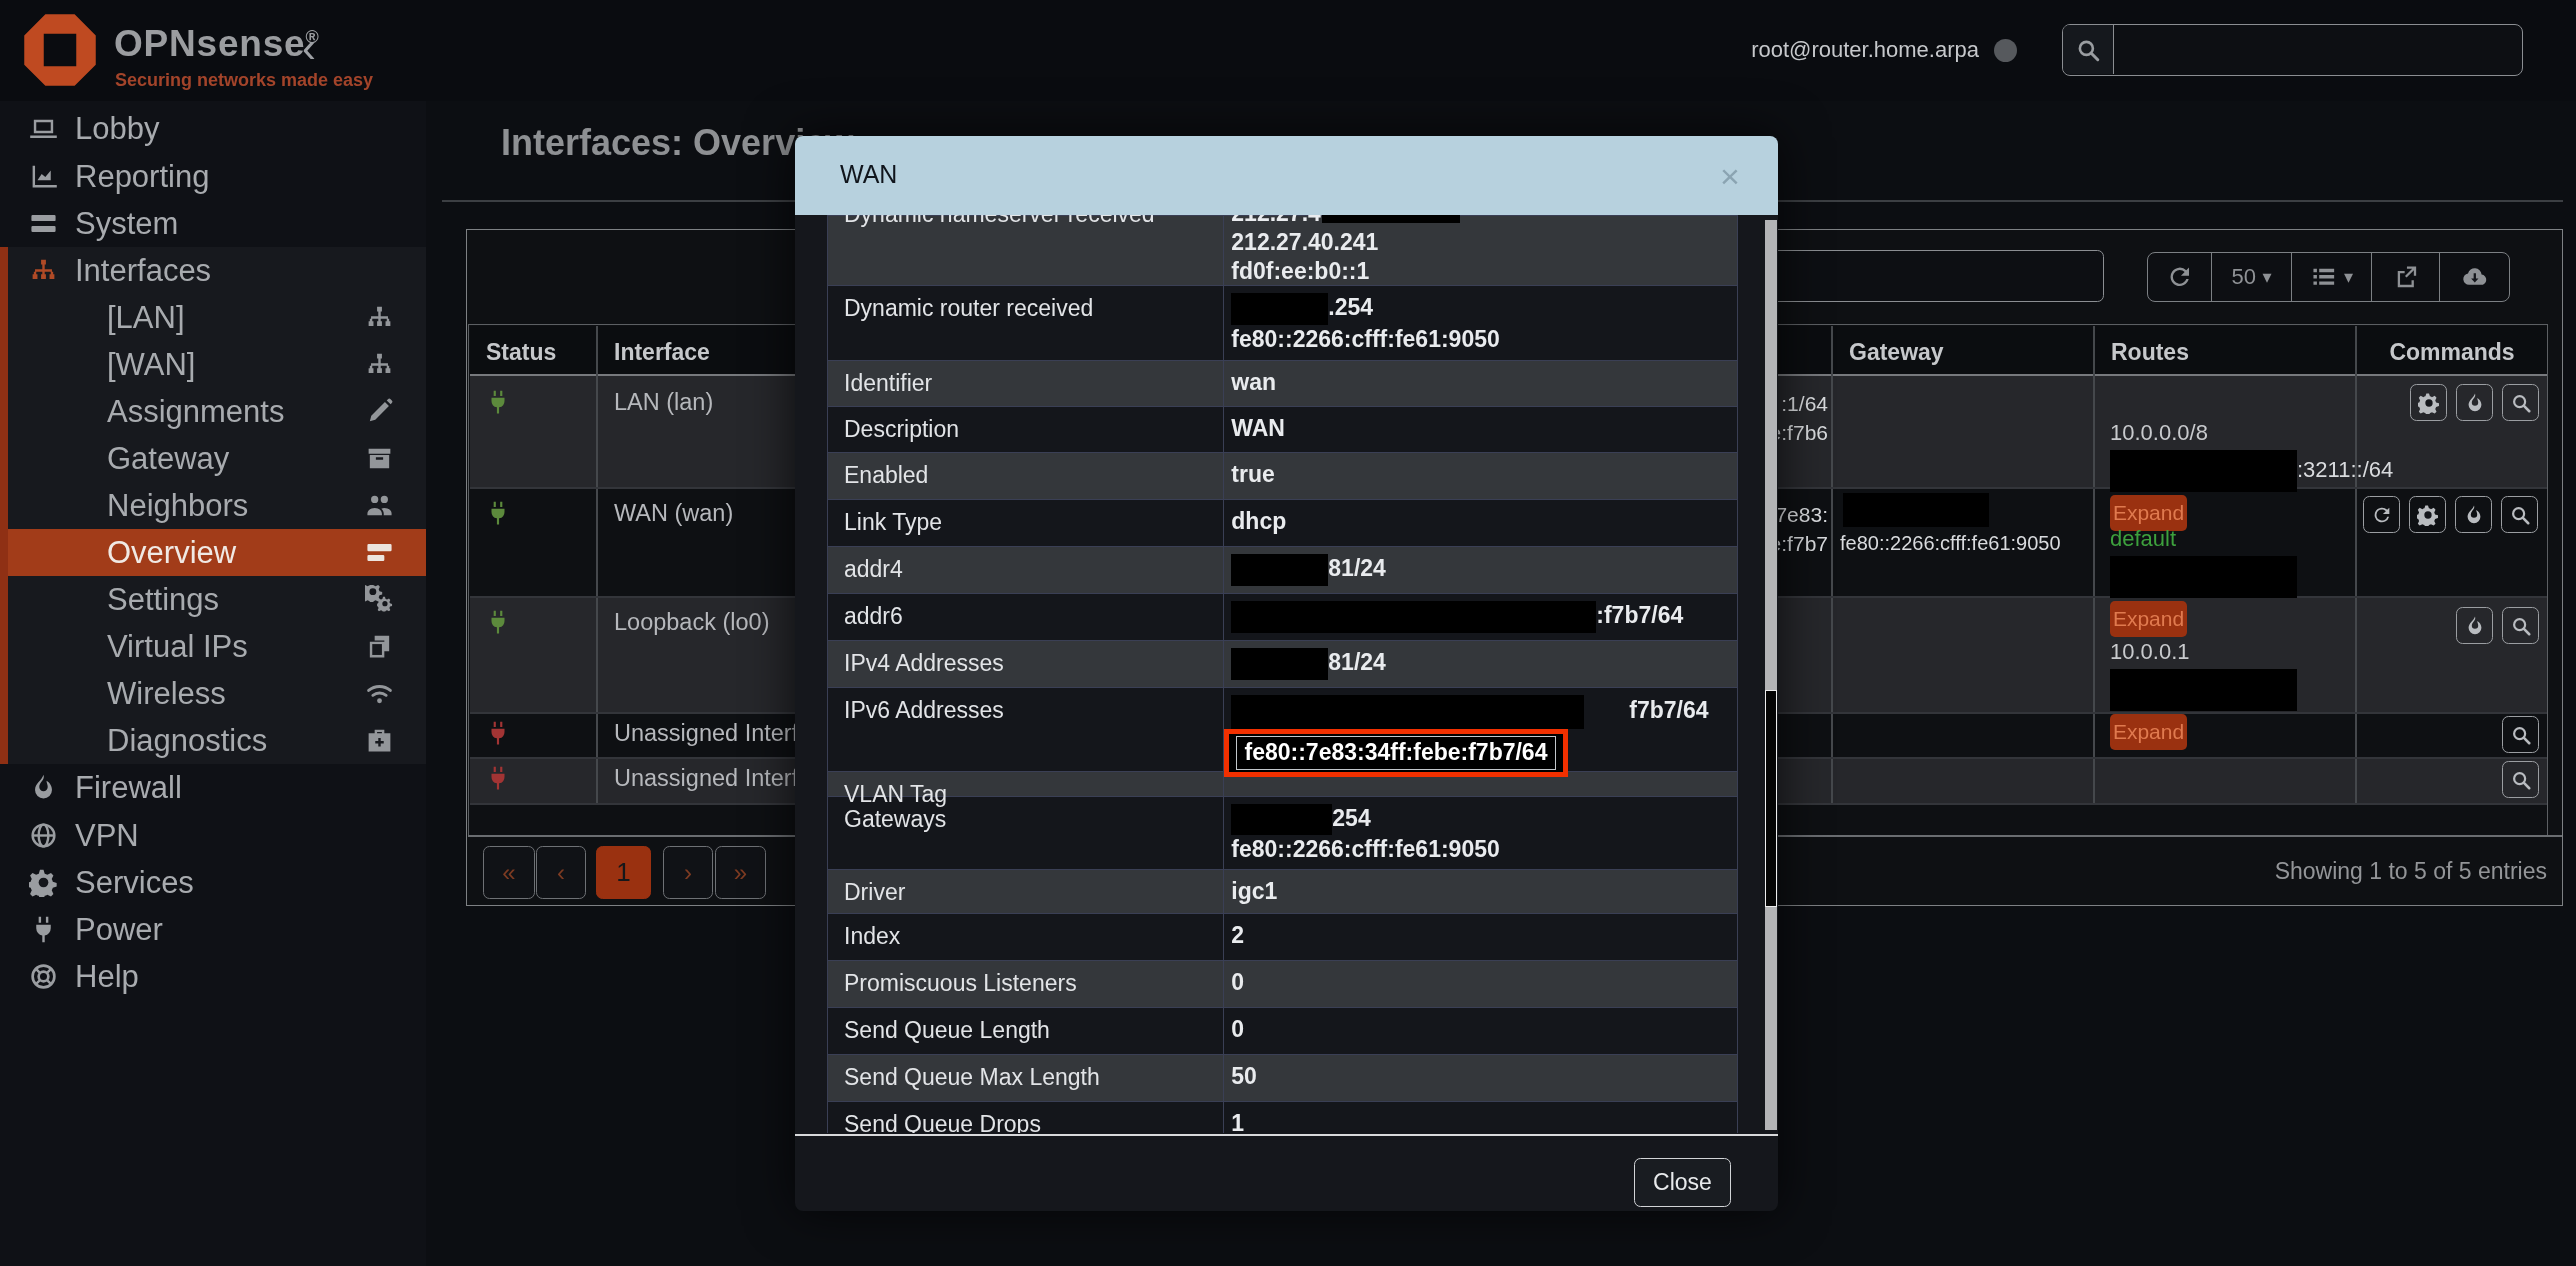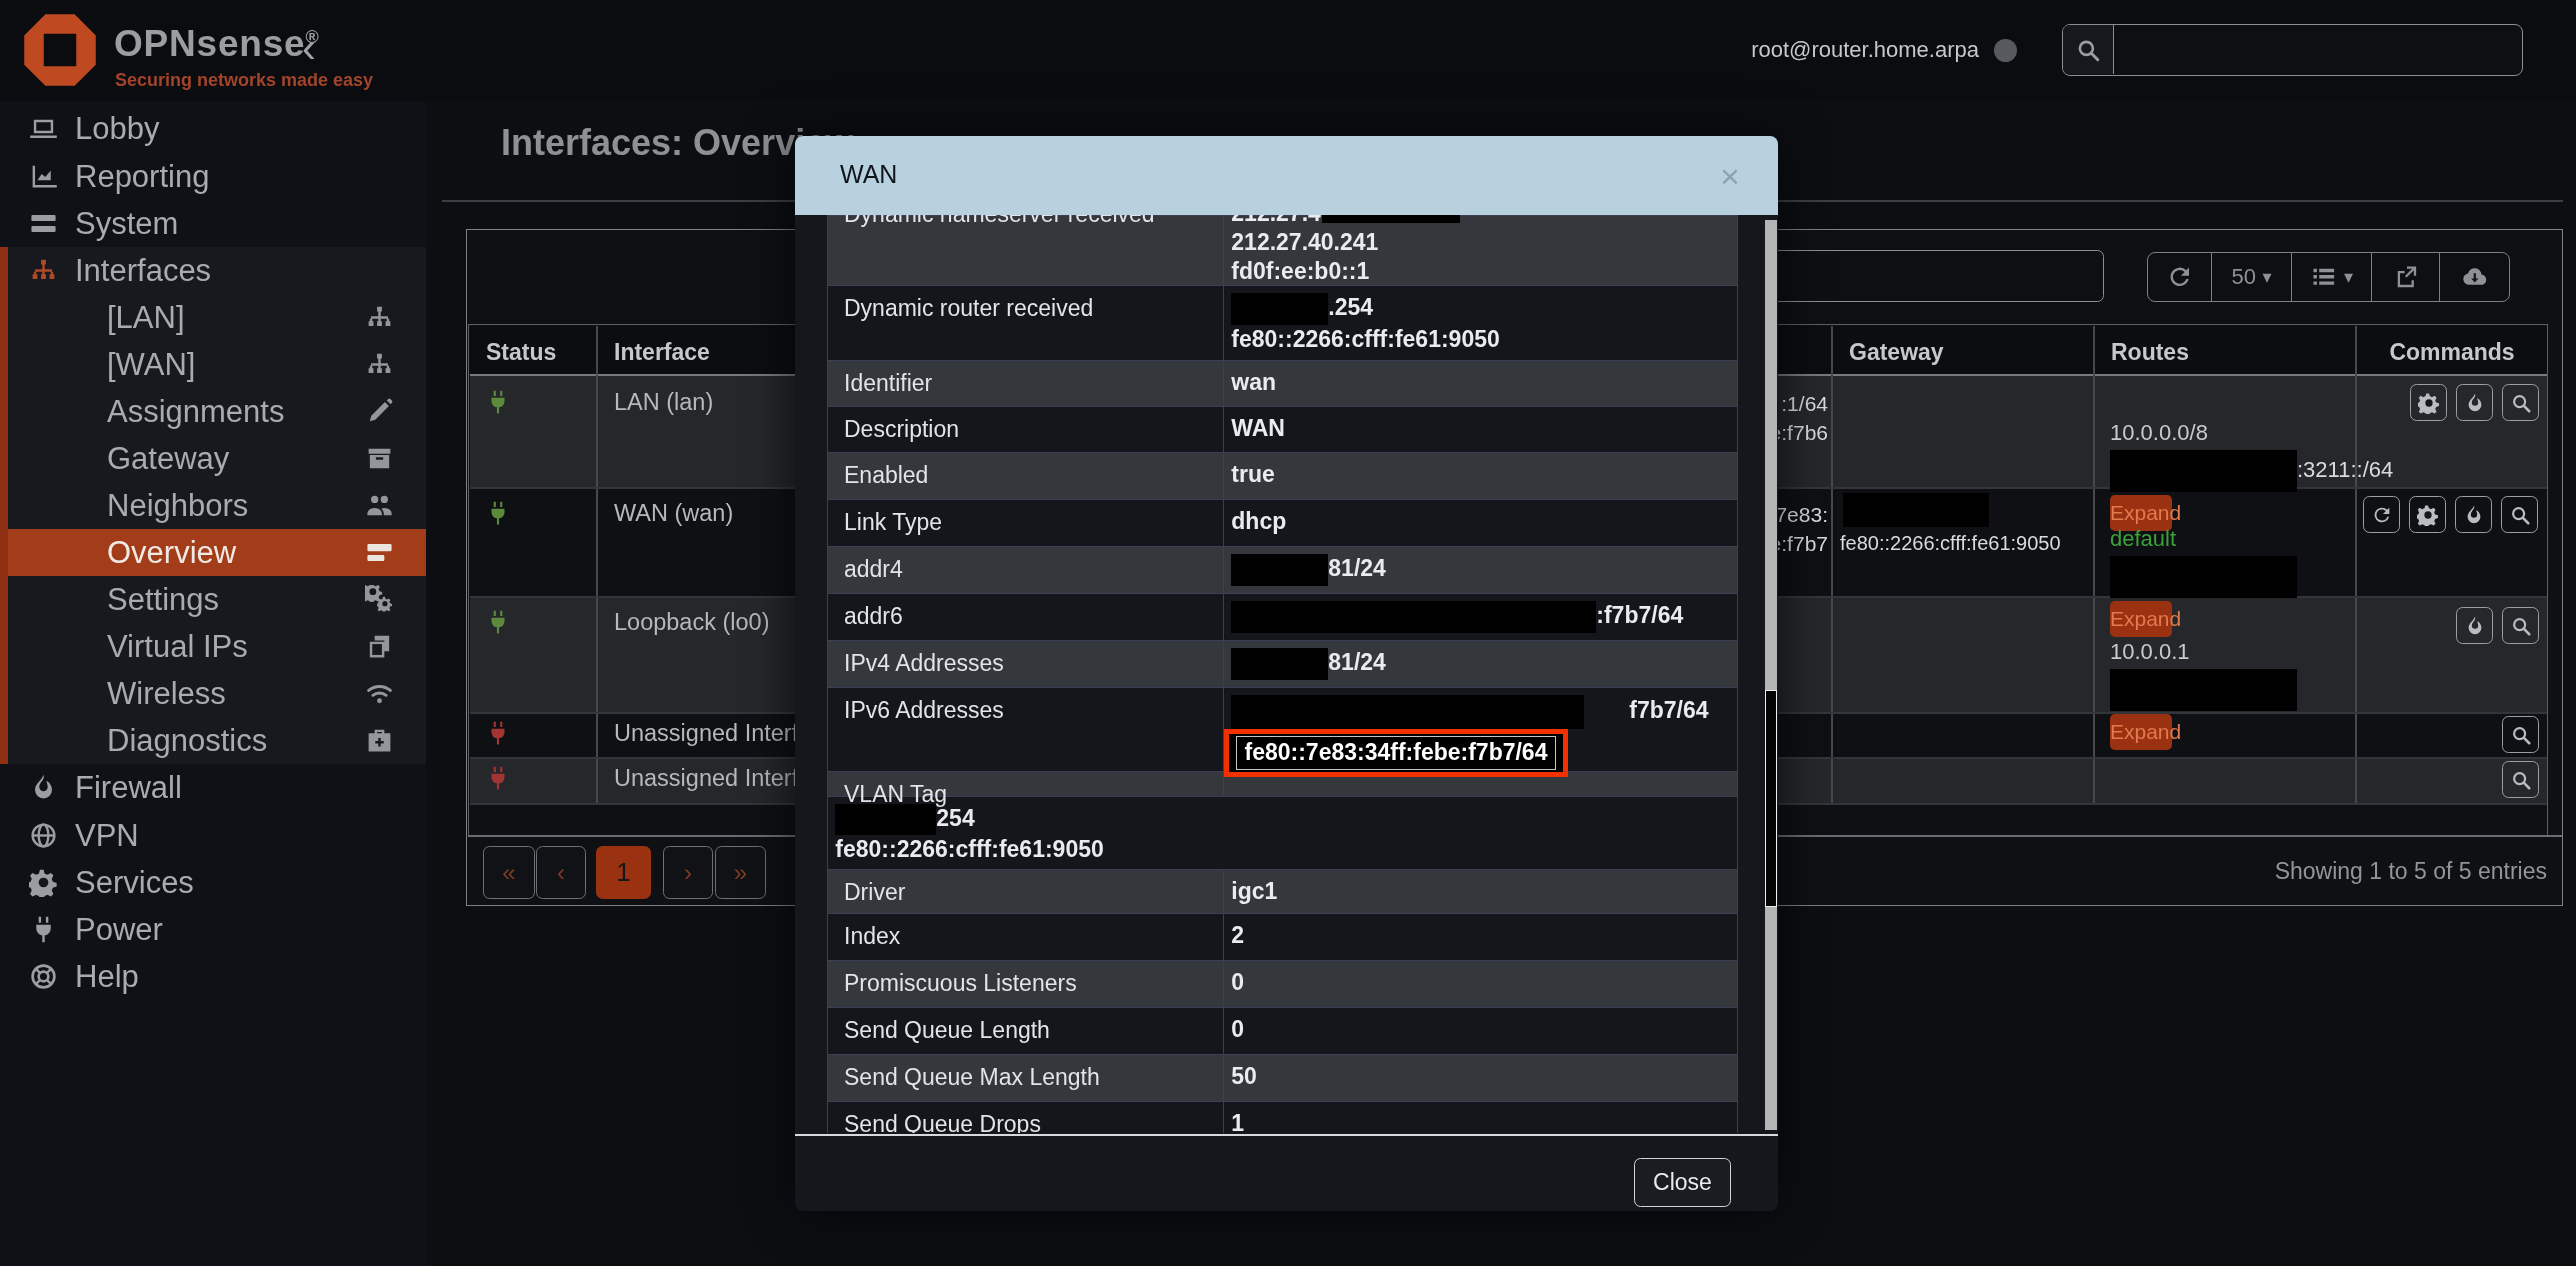--- a/index.html
+++ b/index.html
@@ -45,21 +45,21 @@
   #tbl-outer{left:468px;top:324px;width:2080px;height:513px;border:1.6px solid #5c5f63;box-sizing:border-box;}
   #tbl-headrow{left:470px;top:326px;width:2077px;height:49px;background:#0b0d10;}
   #tbl-headline{left:470px;top:374px;width:2077px;height:2.4px;background:#77797d;}
   .th{position:absolute;top:339px;font-size:23px;font-weight:bold;color:#c6c8cb;}
   .row-light{background:#26272b;}
   .row-dark{background:#0e1013;}
   .ifname{position:absolute;font-size:23.5px;color:#b6b8bc;}
   .frag{position:absolute;width:206px;text-align:right;font-size:21px;color:#d9dbde;line-height:29px;}
   .addr{font-size:20px;color:#d9dbde;}
   .redact{background:#000;display:inline-block;vertical-align:middle;}
-  .expand-btn{display:inline-block;background:#9a3110;color:#e07a4f;font-size:21px;border-radius:4.9px;width:62px;height:36px;line-height:36px;text-align:center;cursor:pointer;}
+  .expand-btn{display:inline-block;background:#9a3110;color:#e07a4f;font-size:21px;border-radius:4.9px;width:77px;height:36px;line-height:36px;text-align:center;cursor:pointer;}
   .cmds{position:absolute;display:flex;gap:9px;}
   .cmd-btn{width:37px;height:37px;border:1.6px solid #9b9ea2;border-radius:6.5px;box-sizing:border-box;display:flex;align-items:center;justify-content:center;color:#b9bcc0;cursor:pointer;background:transparent;}
   .cmd-btn svg{width:22px;height:22px;}
   .green{color:#3da03d;}
   .routes-cell{position:absolute;left:2110px;font-size:22px;color:#c8cacd;line-height:27.6px;margin-top:32px;}
   
   .plug{width:26px;height:26px;}
   .plug-up{color:#5c8a3c;}
   .plug-down{color:#a23434;}
   
@@ -557,20 +557,21 @@
           <div class="redbox"><span class="inner">fe80::7e83:34ff:febe:f7b7/64</span></div>
         </div>
       </div>
 
       <div class="mrow mlight" style="height:25px">
         <div class="mlabel">VLAN Tag</div>
         <div class="mval"></div>
       </div>
 
       <div class="mrow mdark" style="height:73px">
+        <div class="mlabel">Gateways</div>
         <div class="mval">
           <div><span class="redact" style="width:101px;height:31px"></span><span>254</span></div>
           <div>fe80::2266:cfff:fe61:9050</div>
         </div>
       </div>
 
       <div class="mrow mlight" style="height:44px">
         <div class="mlabel">Driver</div>
         <div class="mval">igc1</div>
       </div>

